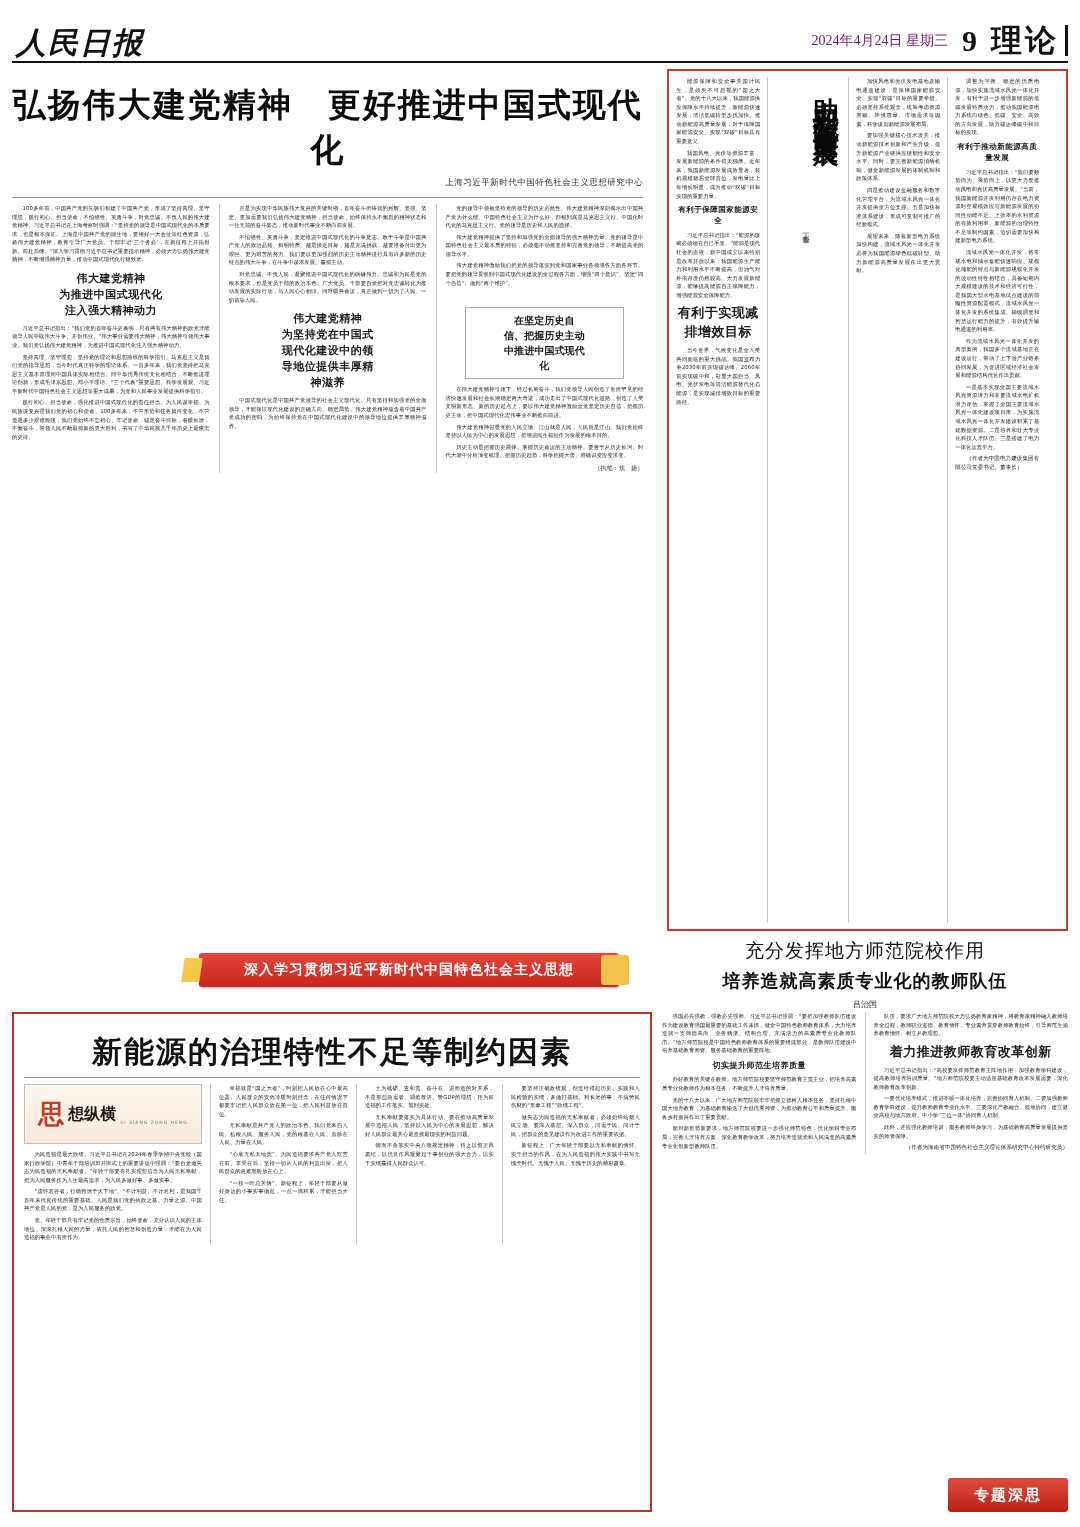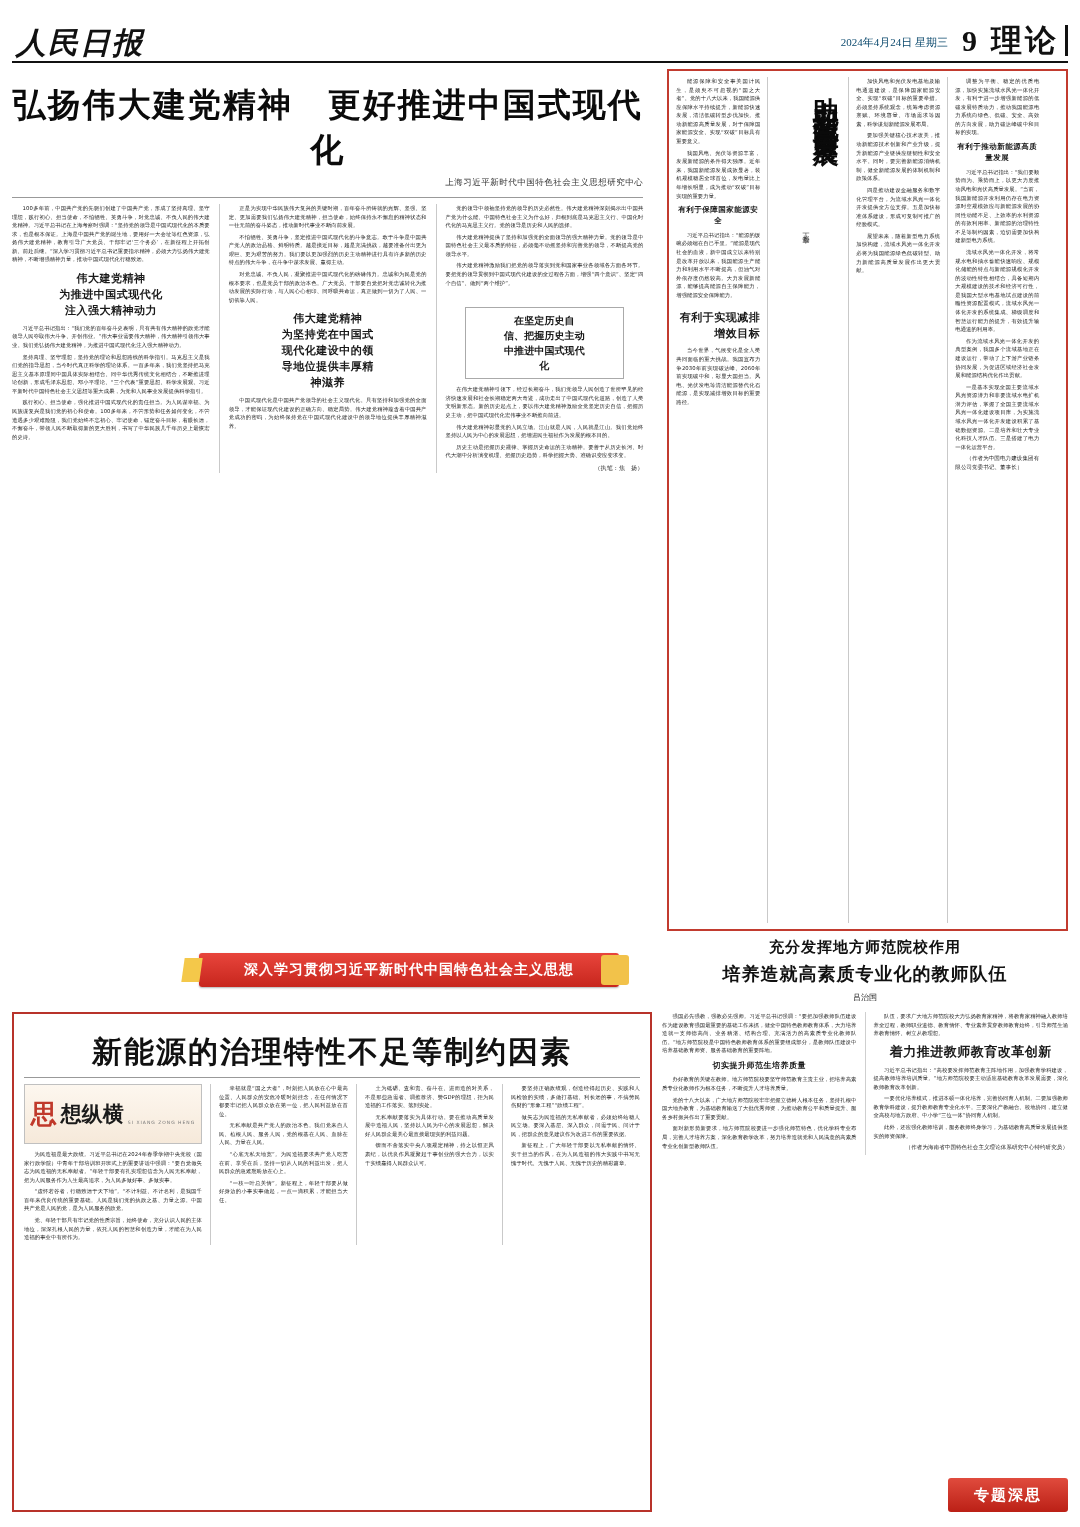--- a/index.html
+++ b/index.html
@@ -42,22 +42,22 @@
     padding-left: 4px;
     font-style: italic;
   }
   .masthead-right {
     display: flex;
     align-items: flex-end;
     gap: 14px;
     padding-bottom: 2px;
   }
   .issue-date {
-    font-size: 11px;
-    color: #0c4a6e;
+    font-size: 14px;
+    color: #701a75;
     padding-bottom: 6px;
   }
   .page-num {
     font-size: 30px;
     font-weight: bold;
     line-height: 1;
   }
   .section-name {
     font-size: 31px;
     font-weight: bold;
@@ -236,22 +236,22 @@
 
   
   .mid-right-head {
     width: 406px;
     position: absolute;
     right: 12px;
     top: 938px;
     text-align: center;
   }
   .mid-kicker {
-    font-size: 15px;
-    font-weight: bold;
+    font-size: 19px;
+    font-weight: normal;
     letter-spacing: 1px;
     margin-bottom: 5px;
     font-family: "DejaVu Serif", serif;
   }
   .mid-title {
     font-size: 18px;
     font-weight: bold;
     letter-spacing: 1px;
     font-family: "DejaVu Serif", serif;
   }
@@ -310,21 +310,21 @@
     gap: 4px;
     margin-bottom: 6px;
   }
   .sixiang-logo .big {
     font-size: 26px;
     font-weight: bold;
     color: #c0392b;
     font-family: "DejaVu Serif", serif;
   }
   .sixiang-logo .rest {
-    font-size: 21px;
+    font-size: 16px;
     font-weight: bold;
     color: #1a1a1a;
     font-family: "DejaVu Serif", serif;
   }
   .sixiang-logo .pinyin {
     font-size: 4.5px;
     color: #777;
     letter-spacing: 1px;
     margin-top: 16px;
     font-family: "DejaVu Sans", sans-serif;
@@ -416,21 +416,21 @@
       </div>
     </div>
 
     <div class="top-right">
       <div class="box-cols">
         <div class="box-col cn-text">
           <p>能源保障和安全事关国计民生，是须臾不可忽视的“国之大者”。党的十八大以来，我国能源供应保障水平持续提升，新能源快速发展，清洁低碳转型步伐加快。推动新能源高质量发展，对于保障国家能源安全、实现“双碳”目标具有重要意义。</p>
           <p>我国风电、光伏等资源丰富，发展新能源的条件得天独厚。近年来，我国新能源发展成效显著，装机规模稳居全球首位，发电量比上年增长明显，成为推动“双碳”目标实现的重要力量。</p>
           <div class="sub-head" style="font-size:7.5px;margin:5px 0 4px;">有利于保障国家能源安全</div>
           <p>习近平总书记指出：“能源的饭碗必须端在自己手里。”能源是现代社会的血液，新中国成立以来特别是改革开放以来，我国能源生产能力和利用水平不断提高，但油气对外依存度仍然较高。大力发展新能源，能够提高能源自主保障能力，增强能源安全保障能力。</p>
-          <div class="sub-head" style="font-size:11px;margin:11px 0 4px;text-align:right;">有利于实现减排增效目标</div>
+          <div class="sub-head" style="font-size:13px;margin:5px 0 4px;">有利于实现减排增效目标</div>
           <p>当今世界，气候变化是全人类共同面临的重大挑战。我国宣布力争2030年前实现碳达峰、2060年前实现碳中和，彰显大国担当。风电、光伏发电等清洁能源替代化石能源，是实现减排增效目标的重要路径。</p>
         </div>
         <div class="col-sep"></div>
 
         <div class="box-title-col">
           <div class="vtitle">助力新能源高质量发展</div>
           <div class="vbyline">丁焰章</div>
         </div>
 
         <div class="col-sep"></div>

